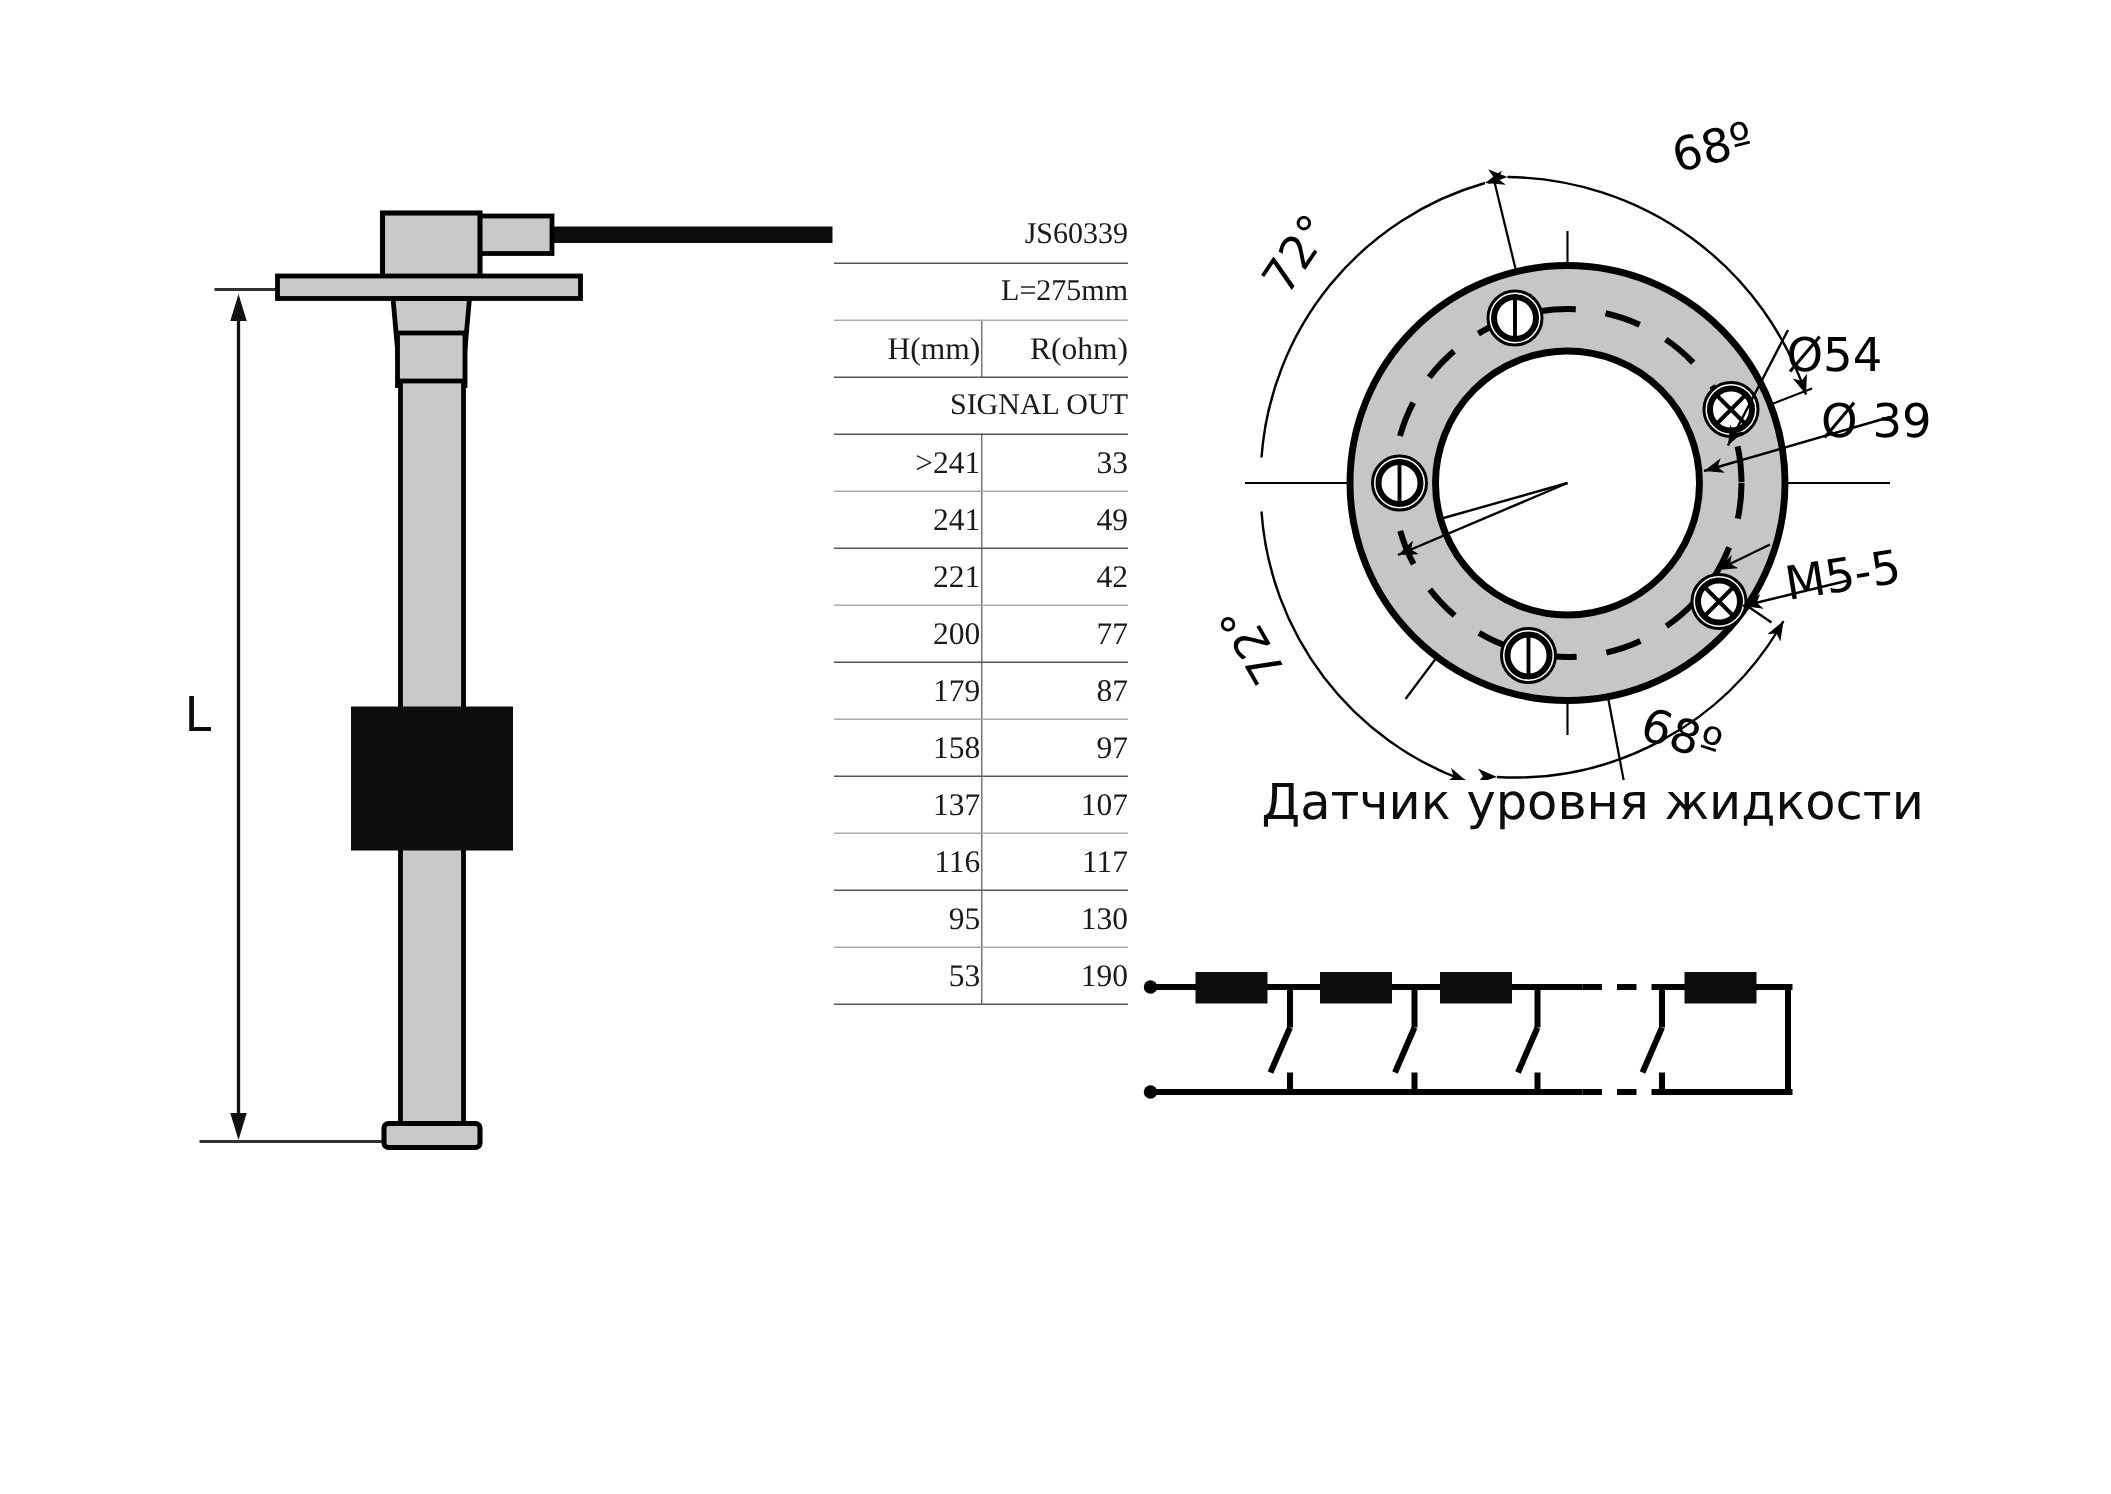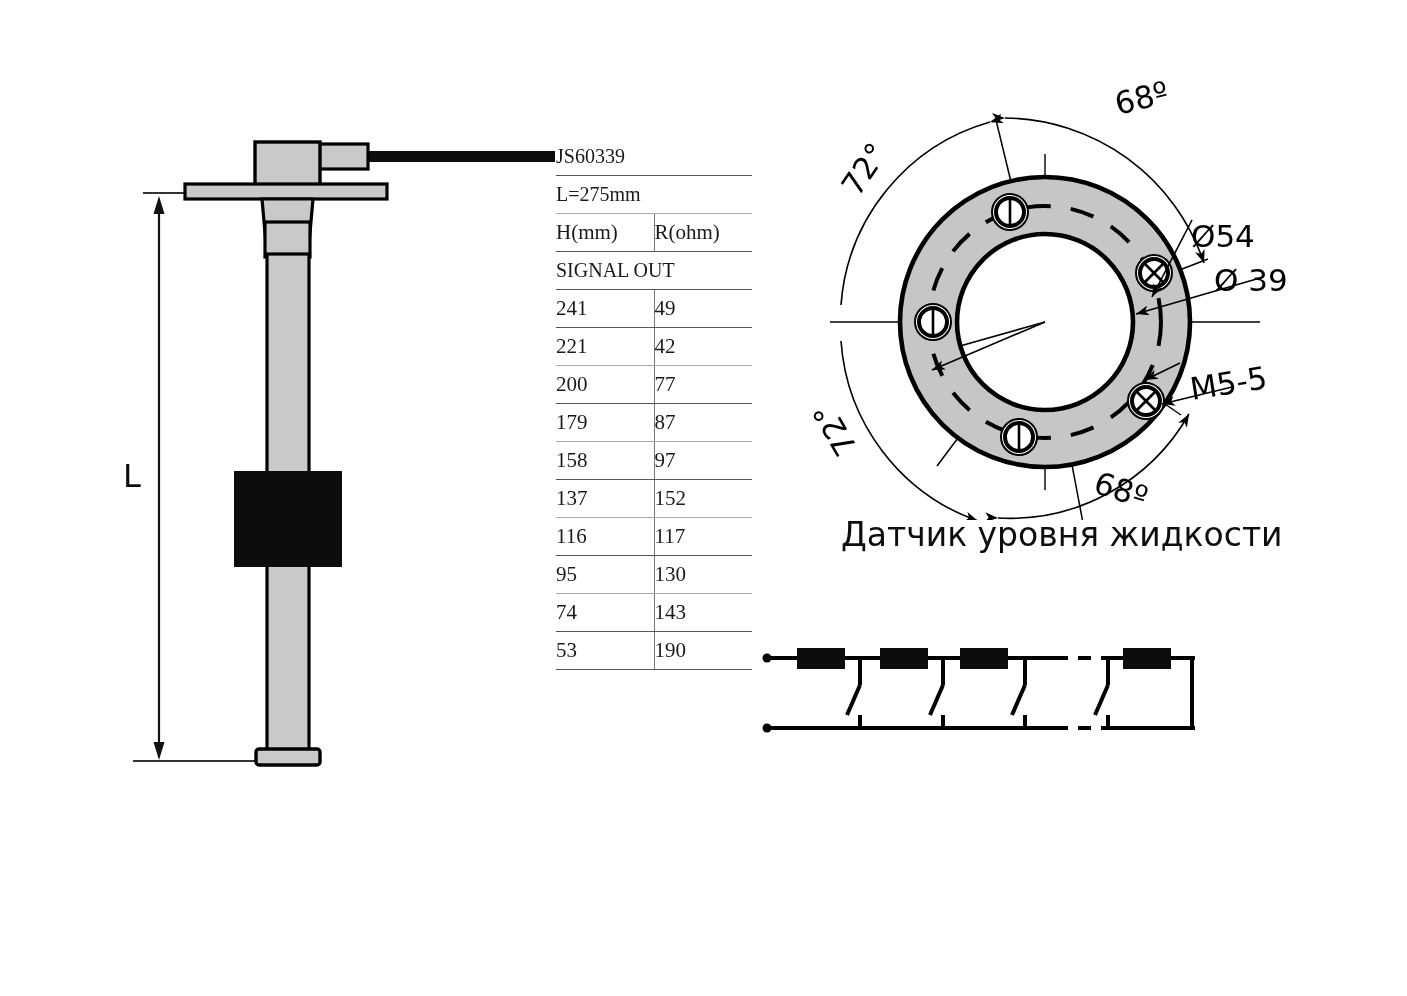--- a/index.html
+++ b/index.html
@@ -22,21 +22,21 @@
   
   #spec-table {
     position: absolute;
     left: 556px;
     top: 138px;
     width: 196px;
     font-family: "Liberation Serif", serif;
     border-collapse: collapse;
   }
   #spec-table td {
-    text-align: left;
+    text-align: right;
     font-size: 21px;
     color: #1a1a1a;
     padding: 0;
     height: 37px;
     line-height: 37px;
     white-space: nowrap;
   }
   #spec-table td.title-cell { font-size: 20px; }
   #spec-table tr.rule-dark > td { border-bottom: 1.3px solid #555; }
   #spec-table tr.rule-light > td { border-bottom: 1.3px solid #aaa; }
@@ -127,20 +127,24 @@
         <td class="title-cell" colspan="2">L=275mm</td>
       </tr>
       <tr class="rule-dark">
         <td class="col-left">H(mm)</td>
         <td class="col-right">R(ohm)</td>
       </tr>
       <tr class="rule-dark">
         <td class="title-cell" colspan="2">SIGNAL OUT</td>
       </tr>
 
+      <tr class="rule-light">
+          <td class="col-left">&gt;241</td>
+          <td class="col-right">33</td>
+        </tr>
       <tr class="rule-dark">
           <td class="col-left">241</td>
           <td class="col-right">49</td>
         </tr>
       <tr class="rule-light">
           <td class="col-left">221</td>
           <td class="col-right">42</td>
         </tr>
       <tr class="rule-dark">
           <td class="col-left">200</td>
@@ -149,33 +153,29 @@
       <tr class="rule-light">
           <td class="col-left">179</td>
           <td class="col-right">87</td>
         </tr>
       <tr class="rule-dark">
           <td class="col-left">158</td>
           <td class="col-right">97</td>
         </tr>
       <tr class="rule-light">
           <td class="col-left">137</td>
-          <td class="col-right">152</td>
+          <td class="col-right">107</td>
         </tr>
       <tr class="rule-dark">
           <td class="col-left">116</td>
           <td class="col-right">117</td>
         </tr>
       <tr class="rule-light">
           <td class="col-left">95</td>
           <td class="col-right">130</td>
-        </tr>
-      <tr class="rule-dark">
-          <td class="col-left">74</td>
-          <td class="col-right">143</td>
         </tr>
       <tr class="rule-dark">
           <td class="col-left">53</td>
           <td class="col-right">190</td>
         </tr>
     </tbody>
   </table>
 
   <svg class="abs" style="left:800px; top:60px;" width="607" height="460">
     <defs>

